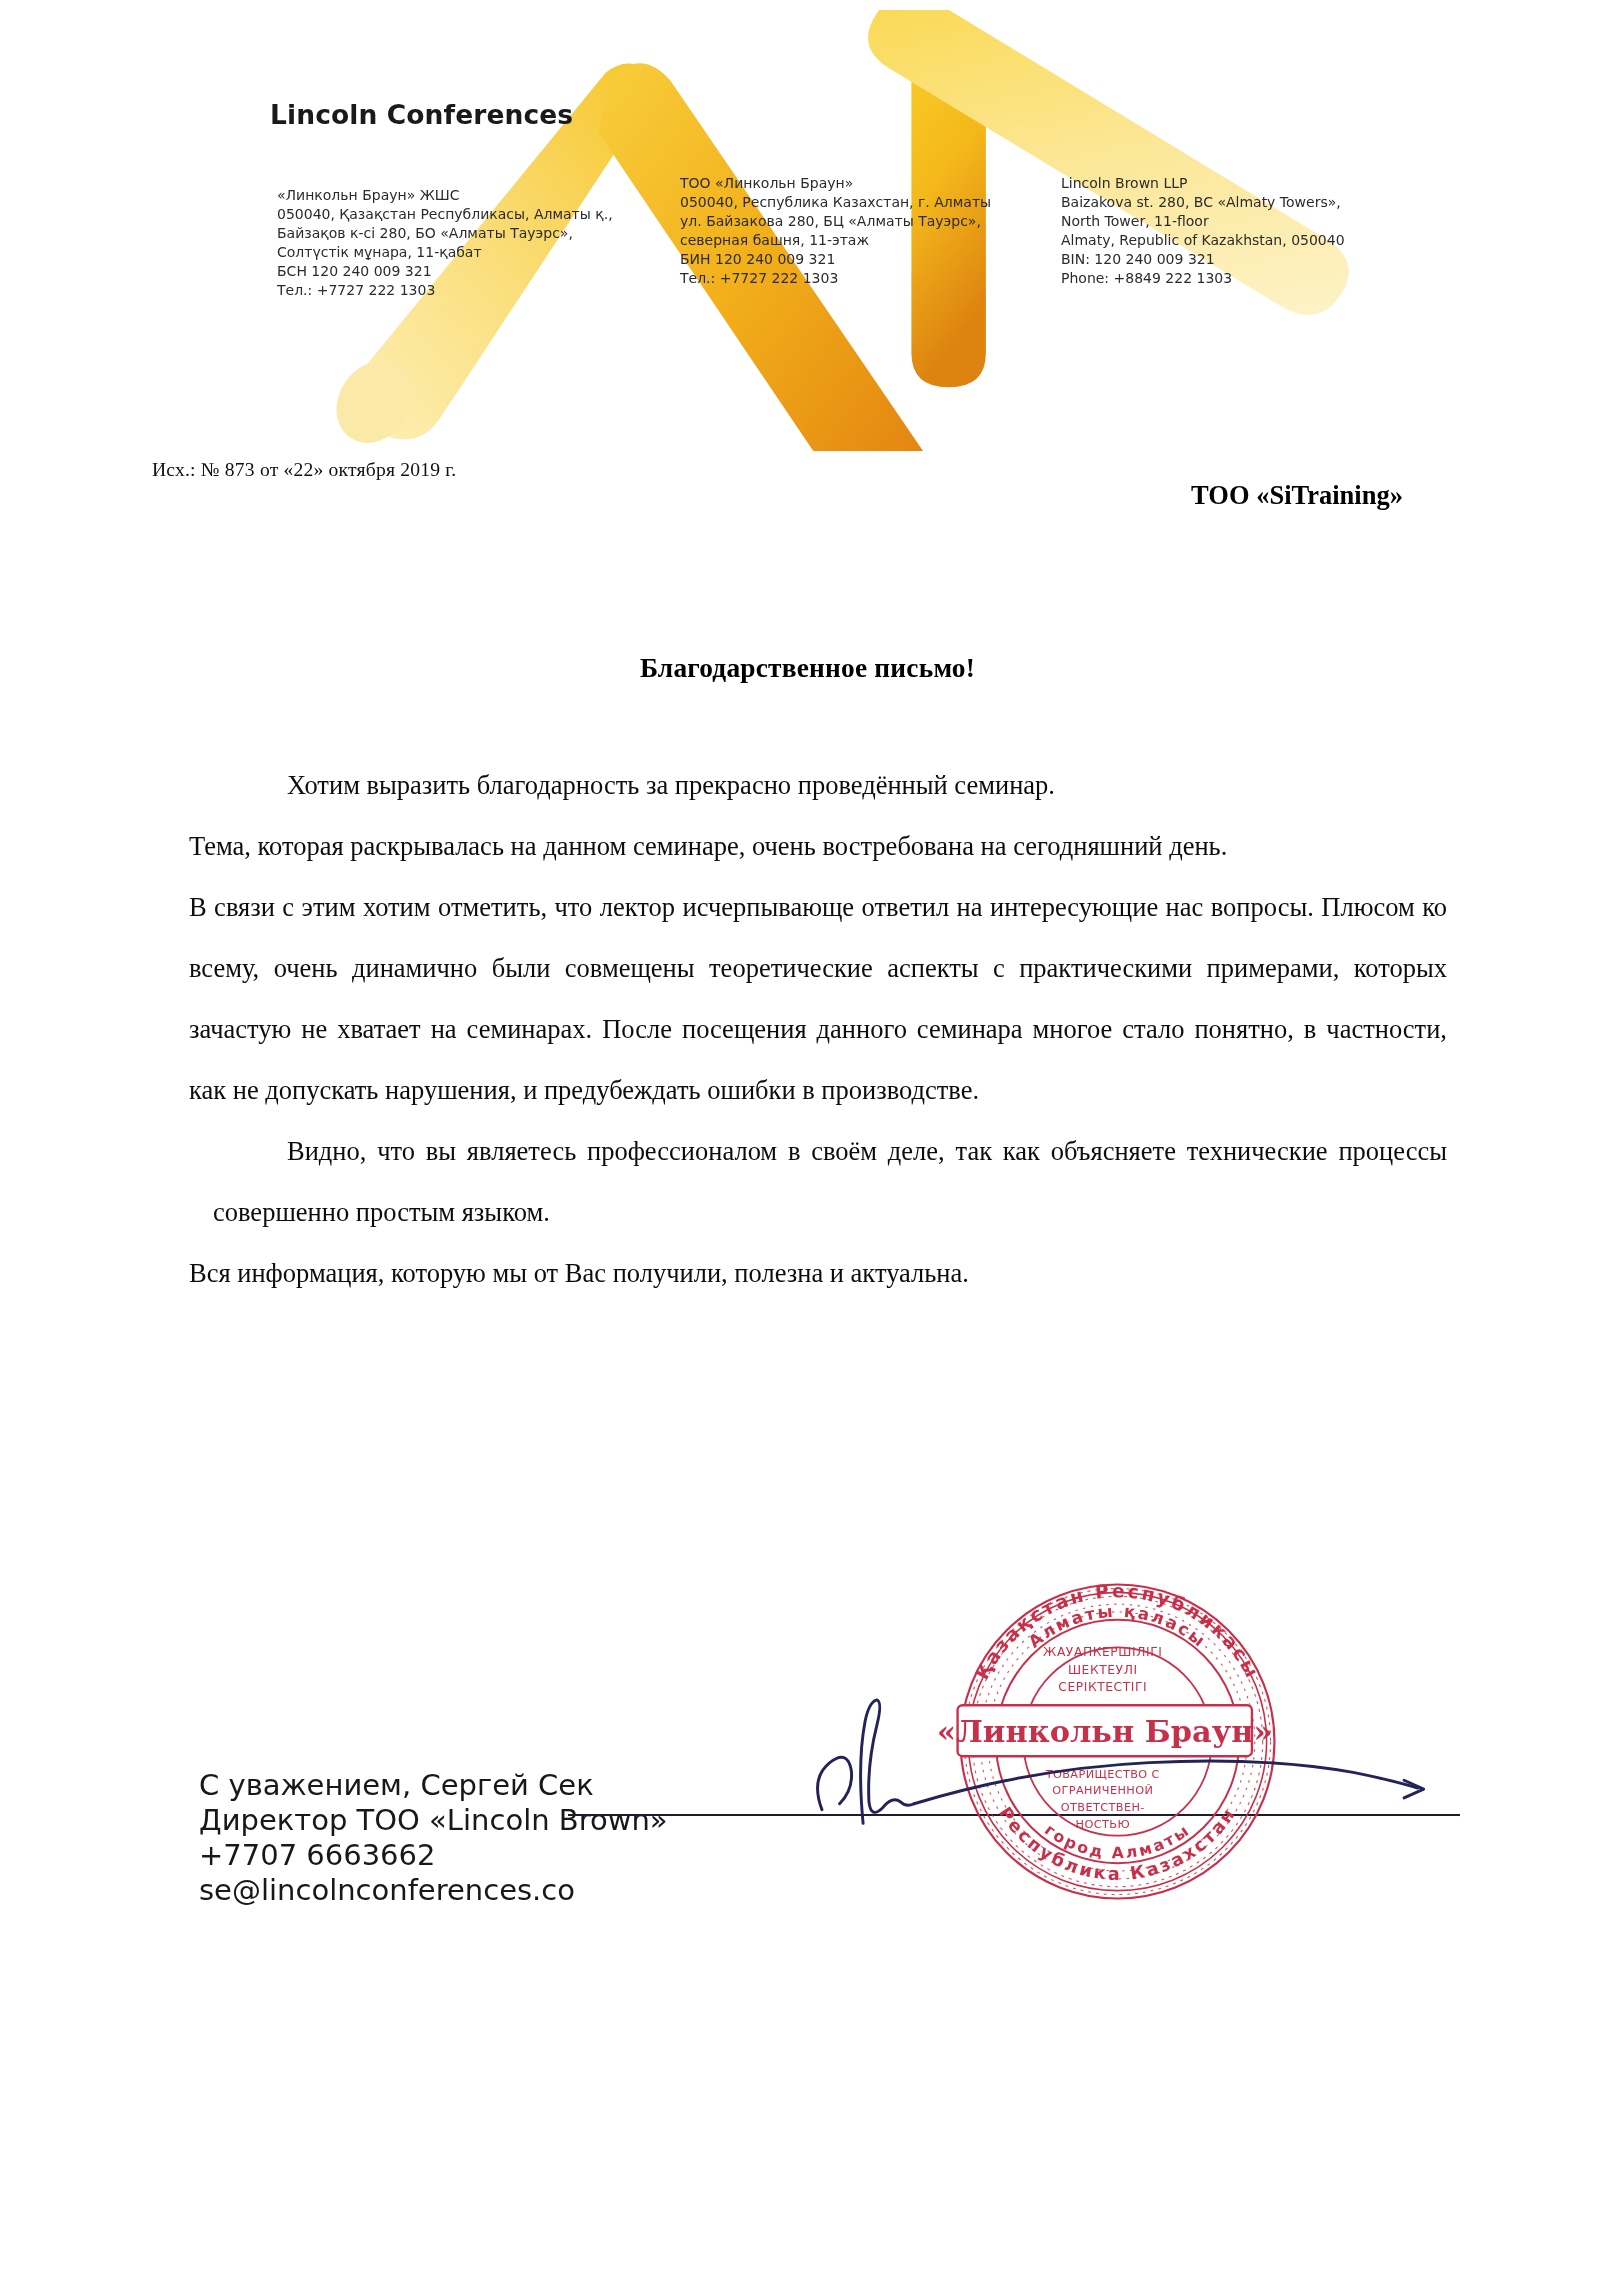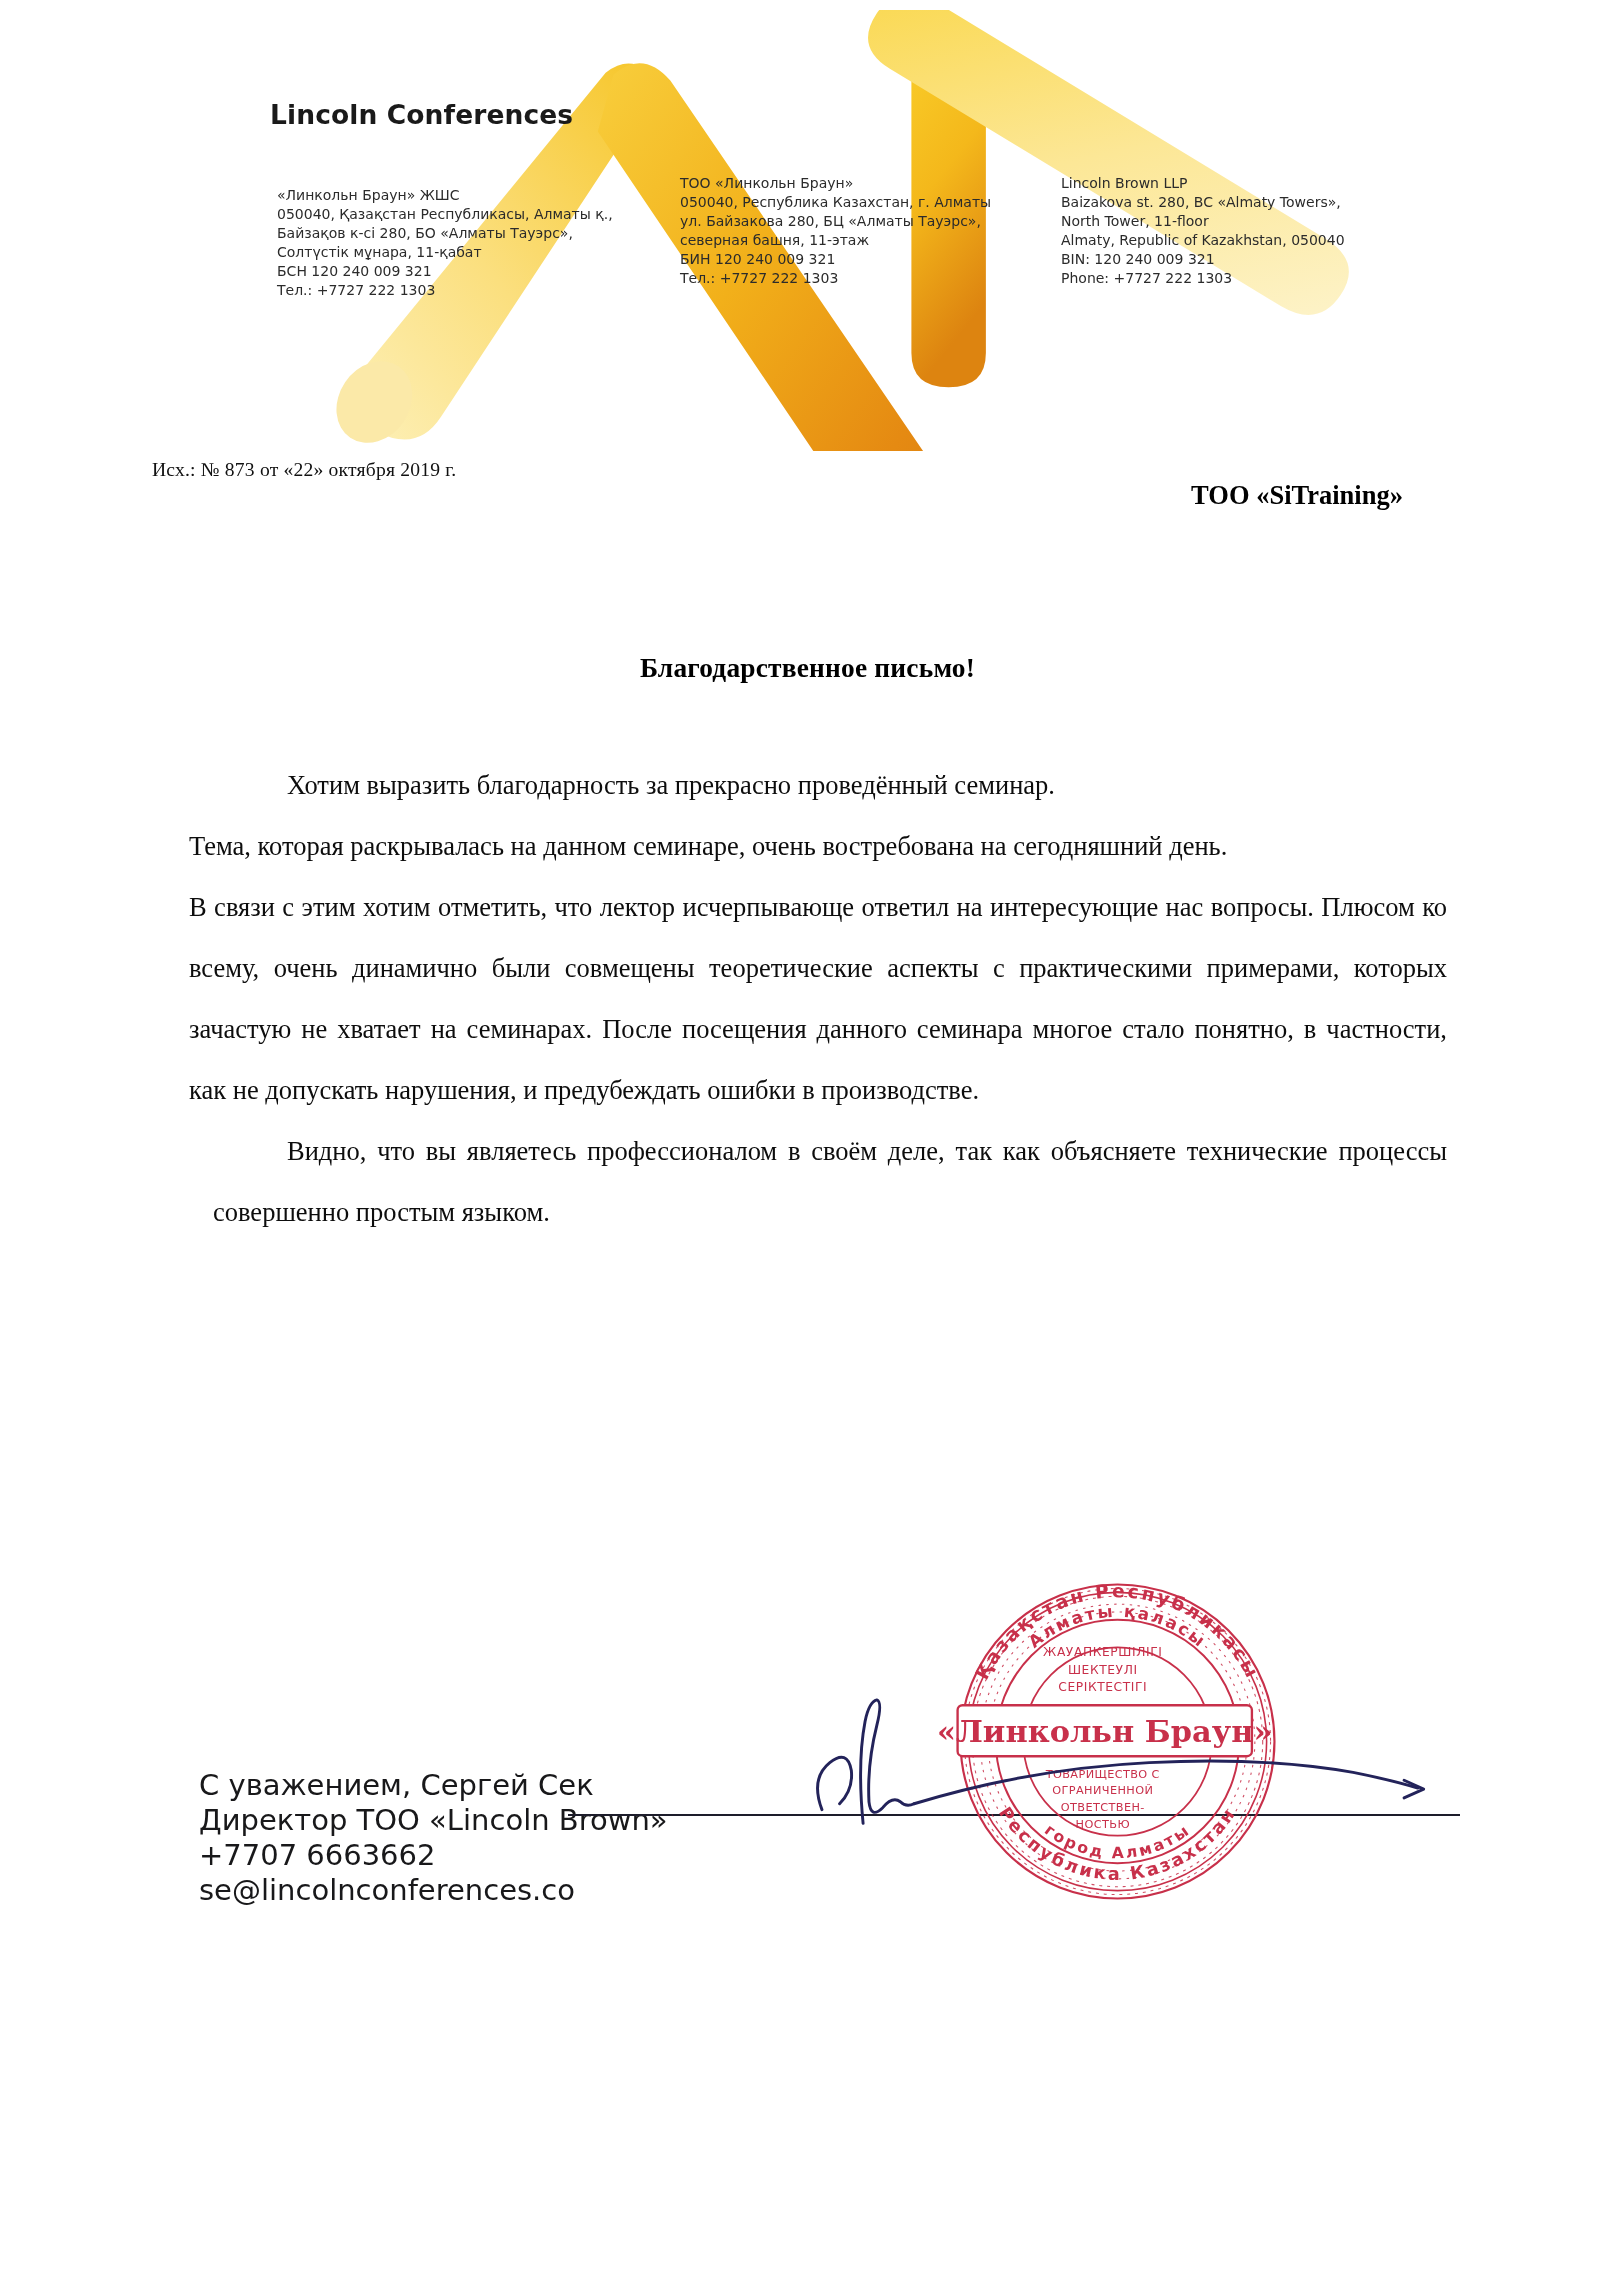--- a/index.html
+++ b/index.html
@@ -224,35 +224,36 @@
         <span class="ln">северная башня, 11-этаж</span>
         <span class="ln">БИН 120 240 009 321</span>
         <span class="ln">Тел.: +7727 222 1303</span>
       </div>
       <div class="addr-col en">
         <span class="ln">Lincoln Brown LLP</span>
         <span class="ln">Baizakova st. 280, BC «Almaty Towers»,</span>
         <span class="ln">North Tower, 11-floor</span>
         <span class="ln">Almaty, Republic of Kazakhstan, 050040</span>
         <span class="ln">BIN: 120 240 009 321</span>
-        <span class="ln">Phone: +7727 222 1303</span>
+        <span class="ln">Phone: +8849 222 1303</span>
       </div>
     </div>
   </div>
 
   <div class="outgoing-ref">Исх.: № 873 от «22» октября 2019 г.</div>
   <div class="recipient">ТОО «SiTraining»</div>
 
   <div class="letter-title">Благодарственное письмо!</div>
 
   <div class="body-text">
     <p class="indent">Хотим выразить благодарность за прекрасно проведённый семинар.</p>
     <p>Тема, которая раскрывалась на данном семинаре, очень востребована на сегодняшний день.</p>
     <p>В связи с этим хотим отметить, что лектор исчерпывающе ответил на интересующие нас вопросы. Плюсом ко всему, очень динамично были совмещены теоретические аспекты с практическими примерами, которых зачастую не хватает на семинарах. После посещения данного семинара многое стало понятно, в частности, как не допускать нарушения, и предубеждать ошибки в производстве.</p>
     <p class="indent">Видно, что вы являетесь профессионалом в своём деле, так как объясняете технические процессы совершенно простым языком.</p>
+    <p class="last-line">Вся информация, которую мы от Вас получили, полезна и актуальна.</p>
   </div>
 
   <div class="sig-block">
     <span class="ln">С уважением, Сергей Сек</span>
     <span class="ln">Директор ТОО «Lincoln Brown»</span>
     <span class="ln">+7707 6663662</span>
     <span class="ln">se@lincolnconferences.co</span>
   </div>
   <div class="sig-rule"></div>
 

